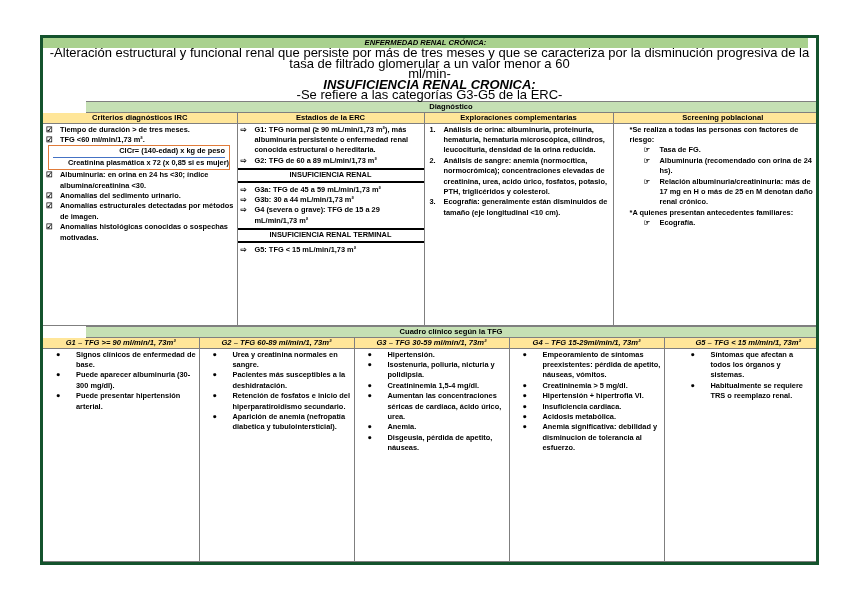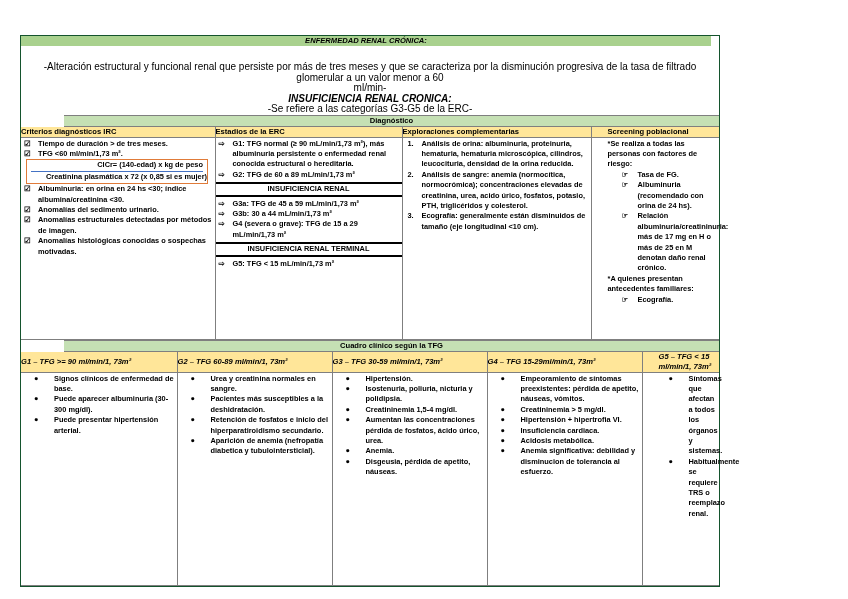--- a/index.html
+++ b/index.html
@@ -1,28 +1,28 @@
 <!DOCTYPE html>
 <html><head>
 <meta charset="utf-8">
 <style>
   html, body { margin: 0; padding: 0; background: #ffffff; }
   body { width: 848px; height: 599px; position: relative; overflow: hidden;
          font-family: "Liberation Sans", sans-serif; color: #000; }
-  .doc { position: absolute; left: 20px; top: 35px; width: 700px;
-         border: 1px solid #14532d; box-sizing: border-box; }
+  .doc { position: absolute; left: 40px; top: 35px; width: 779px;
+         border: 3px solid #14532d; box-sizing: border-box; }
   .title-band { background: #a9d18e; text-align: center; font-style: italic; font-weight: bold;
                 font-size: 7.6px; line-height: 10px; height: 10px; margin-right: 8px; }
-  .intro { text-align: center; font-size: 10px; line-height: 10.5px; padding: 0 4px; margin-top: 16px; }
+  .intro { text-align: center; font-size: 13px; line-height: 10.5px; padding: 0 4px; }
   .intro .it { font-style: italic; font-weight: bold; }
   .section-band { background: #c5e0b4; text-align: center; font-weight: bold; font-size: 7.6px;
                   line-height: 10px; height: 10px; border-top: 1px solid #7f7f7f; border-bottom: 1px solid #7f7f7f; margin-left: 43px; }
   table { border-collapse: collapse; width: 100%; table-layout: fixed; }
   th { background: #ffe699; font-size: 7.6px; font-weight: bold; line-height: 10px; height: 10px;
-       border: 1px solid #7f7f7f; padding: 0; text-align: left; }
+       border: 1px solid #7f7f7f; padding: 0; text-align: center; }
   th.it { font-style: italic; }
   td { vertical-align: top; border: 1px solid #7f7f7f; font-size: 7.4px; line-height: 10.4px;
        padding: 1px 3px; font-weight: bold; }
   tr:first-child th { border-top: none; }
   th:first-child, td:first-child { border-left: none; }
   th:last-child, td:last-child { border-right: none; padding-left: 16px; }
   ul.chk, ul.arr, ul.scr { list-style: none; margin: 0; padding: 0; }
   ul.chk li, ul.arr li { position: relative; padding-left: 14px; }
   ul.chk li .mk, ul.arr li .mk { position: absolute; left: 0; top: 0; font-size: 7.4px; }
   .formula { border: 1.5px solid #e07b39; text-align: right; margin: 0 0 0 2px; width: 180px; padding: 0 0 1px 0; }
@@ -155,21 +155,21 @@
           <li><span class="mk">●</span><span>Pacientes más susceptibles a la deshidratación.</span></li>
           <li><span class="mk">●</span><span>Retención de fosfatos e inicio del hiperparatiroidismo secundario.</span></li>
           <li><span class="mk">●</span><span>Aparición de anemia (nefropatía diabetica y tubulointersticial).</span></li>
         </ul>
       </td>
       <td>
         <ul class="dot">
           <li><span class="mk">●</span><span>Hipertensión.</span></li>
           <li><span class="mk">●</span><span>Isostenuria, poliuria, nicturia y polidipsia.</span></li>
           <li><span class="mk">●</span><span>Creatininemia 1,5-4 mg/dl.</span></li>
-          <li><span class="mk">●</span><span>Aumentan las concentraciones pérdida de fosfatos, ácido úrico, urea.</span></li>
+          <li><span class="mk">●</span><span>Aumentan las concentraciones séricas de cardiaca, ácido úrico, urea.</span></li>
           <li><span class="mk">●</span><span>Anemia.</span></li>
           <li><span class="mk">●</span><span>Disgeusia, pérdida de apetito, náuseas.</span></li>
         </ul>
       </td>
       <td>
         <ul class="dot">
           <li><span class="mk">●</span><span>Empeoramiento de síntomas preexistentes: pérdida de apetito, náuseas, vómitos.</span></li>
           <li><span class="mk">●</span><span>Creatininemia &gt; 5 mg/dl.</span></li>
           <li><span class="mk">●</span><span>Hipertensión + hipertrofia VI.</span></li>
           <li><span class="mk">●</span><span>Insuficiencia cardiaca.</span></li>

